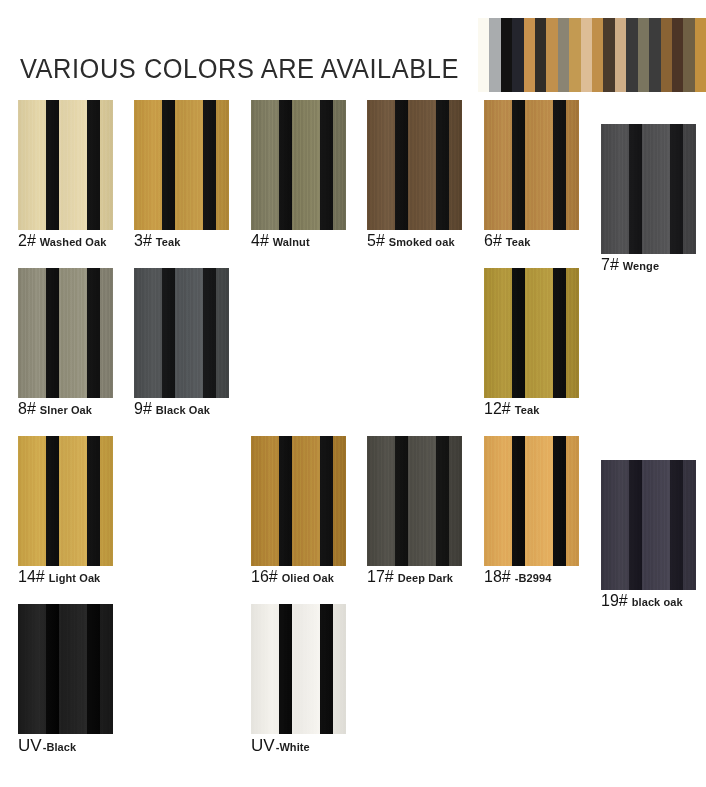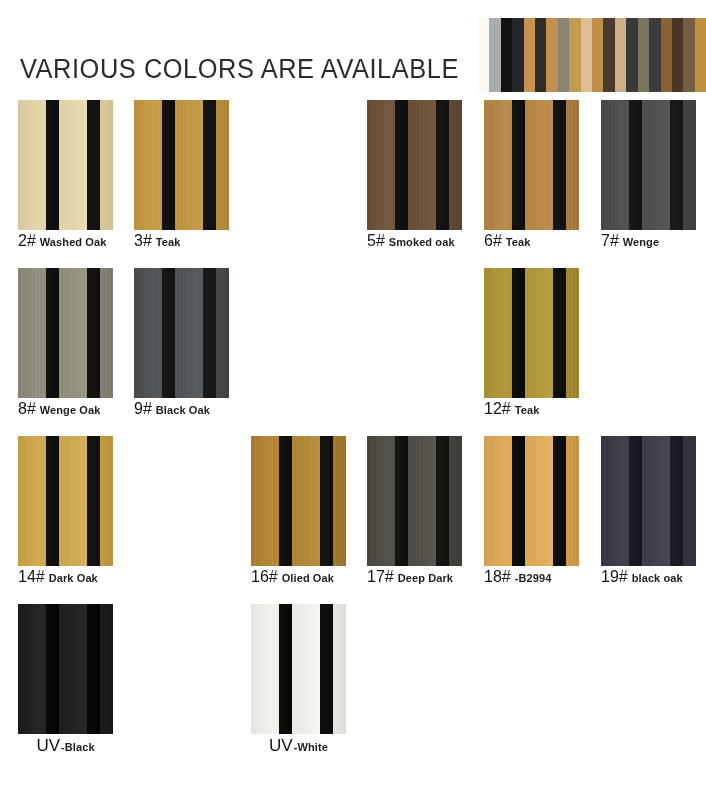--- a/index.html
+++ b/index.html
@@ -69,21 +69,21 @@
   .swatch-cell {
     position: absolute;
     top: 0;
     width: 95px;
   }
   .swatch-cell.c0 { left: 18px; }
   .swatch-cell.c1 { left: 134px; }
   .swatch-cell.c2 { left: 251px; }
   .swatch-cell.c3 { left: 367px; }
   .swatch-cell.c4 { left: 484px; }
-  .swatch-cell.c5 { left: 601px; }
+  .swatch-cell.c5 { left: 601px; margin-top: 24px; }
 
   .swatch-panel {
     position: relative;
     width: 95px;
     height: 130px;
     overflow: hidden;
     background: #c9b99a;
   }
   
   .swatch-panel .slat,
@@ -148,21 +148,21 @@
     font-family: "Liberation Sans", sans-serif;
     font-size: 11px;
     font-weight: 700;
     color: #1e1e1e;
     letter-spacing: 0.1px;
     margin-left: 4px;
   }
 
   
   .swatch-row.uv-row .swatch-label {
-    text-align: center;
+    text-align: left;
   }
   .swatch-row.uv-row .swatch-label .code {
     font-size: 17px;
     font-weight: 400;
   }
   .swatch-row.uv-row .swatch-label .name {
     margin-left: 1px;
     font-size: 11px;
   }
 </style>
@@ -214,20 +214,32 @@
           <div class="slat s1" style="background: rgb(199, 153, 63);"></div>
           <div class="groove g1" style="background: rgb(11, 11, 11);"></div>
           <div class="slat s2" style="background: rgb(198, 155, 69);"></div>
           <div class="groove g2" style="background: rgb(11, 11, 11);"></div>
           <div class="slat s3" style="background: rgb(187, 145, 60);"></div>
           <div class="grain"></div>
           <div class="shade"></div>
         </div>
         <div class="swatch-label"><span class="code">3#</span><span class="name">Teak</span></div>
       </div>
+      <div class="swatch-cell c2">
+        <div class="swatch-panel" style="background: rgb(125, 122, 94);">
+          <div class="slat s1" style="background: rgb(125, 122, 94);"></div>
+          <div class="groove g1" style="background: rgb(11, 11, 11);"></div>
+          <div class="slat s2" style="background: rgb(133, 129, 95);"></div>
+          <div class="groove g2" style="background: rgb(11, 11, 11);"></div>
+          <div class="slat s3" style="background: rgb(118, 116, 90);"></div>
+          <div class="grain"></div>
+          <div class="shade"></div>
+        </div>
+        <div class="swatch-label"><span class="code">4#</span><span class="name">Walnut</span></div>
+      </div>
       <div class="swatch-cell c3">
         <div class="swatch-panel" style="background: rgb(107, 81, 54);">
           <div class="slat s1" style="background: rgb(107, 81, 54);"></div>
           <div class="groove g1" style="background: rgb(11, 11, 11);"></div>
           <div class="slat s2" style="background: rgb(109, 83, 56);"></div>
           <div class="groove g2" style="background: rgb(11, 11, 11);"></div>
           <div class="slat s3" style="background: rgb(95, 72, 48);"></div>
           <div class="grain"></div>
           <div class="shade"></div>
         </div>
@@ -262,21 +274,21 @@
       <div class="swatch-cell c0">
         <div class="swatch-panel" style="background: rgb(142, 139, 120);">
           <div class="slat s1" style="background: rgb(142, 139, 120);"></div>
           <div class="groove g1" style="background: rgb(11, 11, 11);"></div>
           <div class="slat s2" style="background: rgb(151, 148, 127);"></div>
           <div class="groove g2" style="background: rgb(11, 11, 11);"></div>
           <div class="slat s3" style="background: rgb(135, 132, 116);"></div>
           <div class="grain"></div>
           <div class="shade"></div>
         </div>
-        <div class="swatch-label"><span class="code">8#</span><span class="name">Wenge Oak</span></div>
+        <div class="swatch-label"><span class="code">8#</span><span class="name">Slner Oak</span></div>
       </div>
       <div class="swatch-cell c1">
         <div class="swatch-panel" style="background: rgb(75, 78, 80);">
           <div class="slat s1" style="background: rgb(75, 78, 80);"></div>
           <div class="groove g1" style="background: rgb(15, 16, 17);"></div>
           <div class="slat s2" style="background: rgb(83, 87, 90);"></div>
           <div class="groove g2" style="background: rgb(15, 16, 17);"></div>
           <div class="slat s3" style="background: rgb(69, 72, 73);"></div>
           <div class="grain"></div>
           <div class="shade"></div>
@@ -300,21 +312,21 @@
       <div class="swatch-cell c0">
         <div class="swatch-panel" style="background: rgb(207, 167, 70);">
           <div class="slat s1" style="background: rgb(207, 167, 70);"></div>
           <div class="groove g1" style="background: rgb(10, 10, 10);"></div>
           <div class="slat s2" style="background: rgb(213, 174, 81);"></div>
           <div class="groove g2" style="background: rgb(10, 10, 10);"></div>
           <div class="slat s3" style="background: rgb(199, 159, 64);"></div>
           <div class="grain"></div>
           <div class="shade"></div>
         </div>
-        <div class="swatch-label"><span class="code">14#</span><span class="name">Dark Oak</span></div>
+        <div class="swatch-label"><span class="code">14#</span><span class="name">Light Oak</span></div>
       </div>
       <div class="swatch-cell c2">
         <div class="swatch-panel" style="background: rgb(178, 131, 47);">
           <div class="slat s1" style="background: rgb(178, 131, 47);"></div>
           <div class="groove g1" style="background: rgb(10, 10, 10);"></div>
           <div class="slat s2" style="background: rgb(184, 138, 55);"></div>
           <div class="groove g2" style="background: rgb(10, 10, 10);"></div>
           <div class="slat s3" style="background: rgb(168, 123, 43);"></div>
           <div class="grain"></div>
           <div class="shade"></div>

